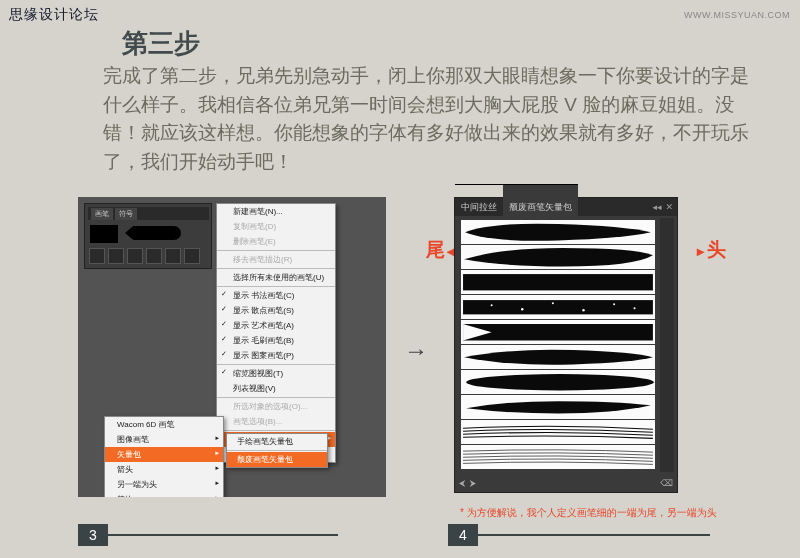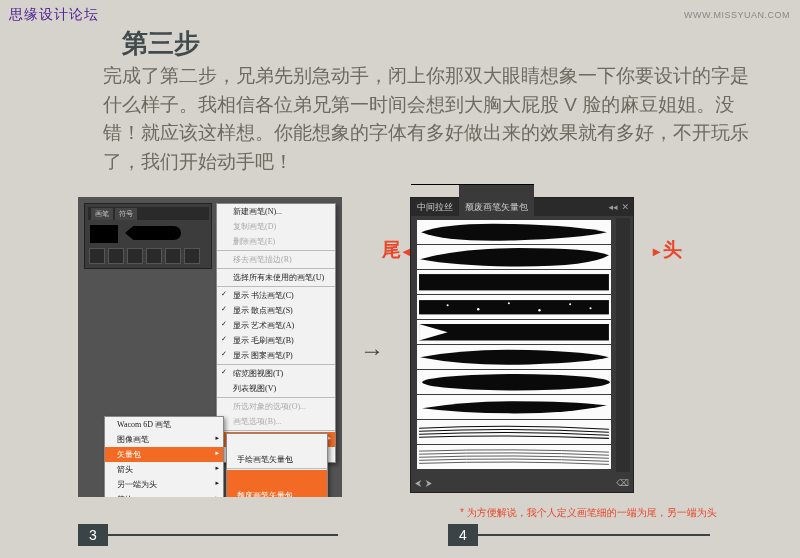--- a/index.html
+++ b/index.html
@@ -10,21 +10,21 @@
     width: 800px;
     height: 558px;
     overflow: hidden;
     position: relative;
   }
   .watermark-left {
     position: absolute;
     top: 6px;
     left: 9px;
     font-size: 14px;
-    color: #4c1d95;
+    color: #0f172a;
     font-weight: 300;
     letter-spacing: 1px;
   }
   .watermark-right {
     position: absolute;
     top: 10px;
     right: 10px;
     font-size: 9px;
     color: #888;
     letter-spacing: 0.5px;
@@ -54,26 +54,25 @@
   }
   .figures {
     position: absolute;
     top: 197px;
     left: 78px;
     width: 660px;
     display: flex;
     align-items: flex-start;
   }
   .panel1 {
-    width: 264px;
+    width: 308px;
     height: 300px;
     background: #535353;
     position: relative;
     overflow: hidden;
-    font-family: Liberation Serif, serif;
   }
   .brush-mini {
     position: absolute;
     top: 6px;
     left: 6px;
     width: 126px;
     height: 64px;
     background: #3c3c3c;
     border: 1px solid #222;
   }
@@ -167,21 +166,21 @@
   .submenu {
     position:absolute;
     top:236px; left:148px;
     width:100px;
     background:#f2f2f2;
     border:1px solid #888;
     box-shadow: 2px 2px 4px rgba(0,0,0,0.4);
     font-size:8px;
     color:#222;
   }
-  .submenu .row{ padding:20px 6px 2px 10px;white-space:nowrap;overflow:hidden;text-overflow:ellipsis;position:relative;}
+  .submenu .row{ padding:2px 6px 2px 10px;white-space:nowrap;overflow:hidden;text-overflow:ellipsis;position:relative;}
   .submenu hr{ margin:1px 0;border:none;border-top:1px solid #bbb;}
   .arrow-between {
     width: 60px;
     text-align: center;
     font-size: 24px;
     color: #444;
     align-self: center;
   }
   .panel2 {
     width: 240px;

